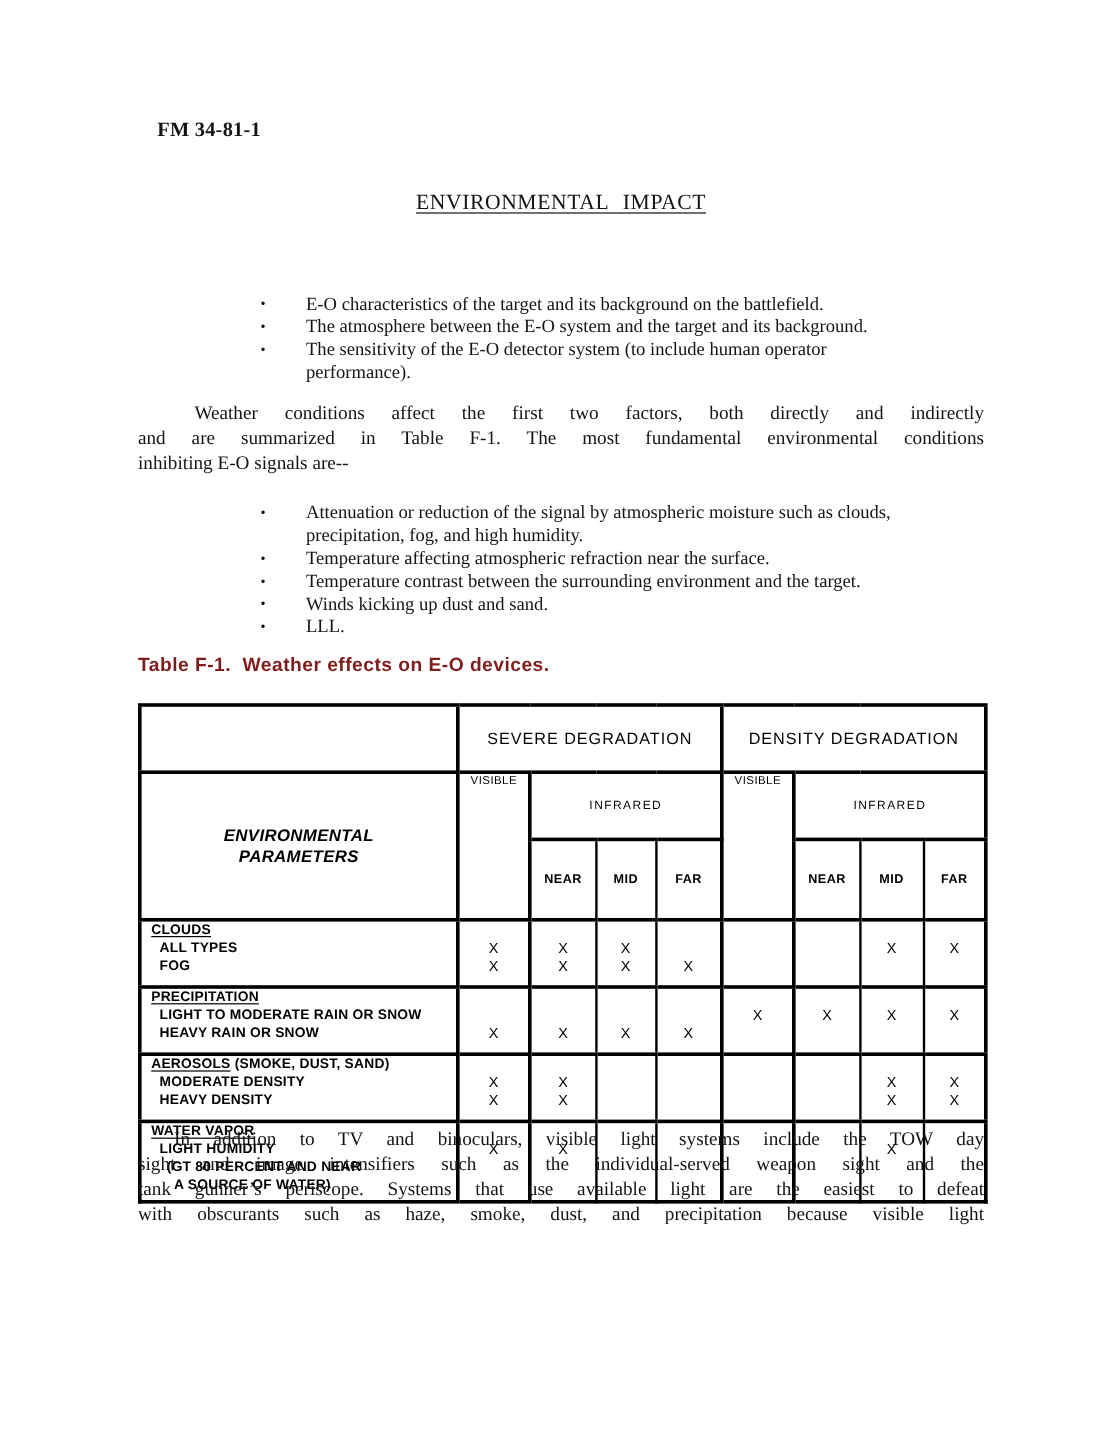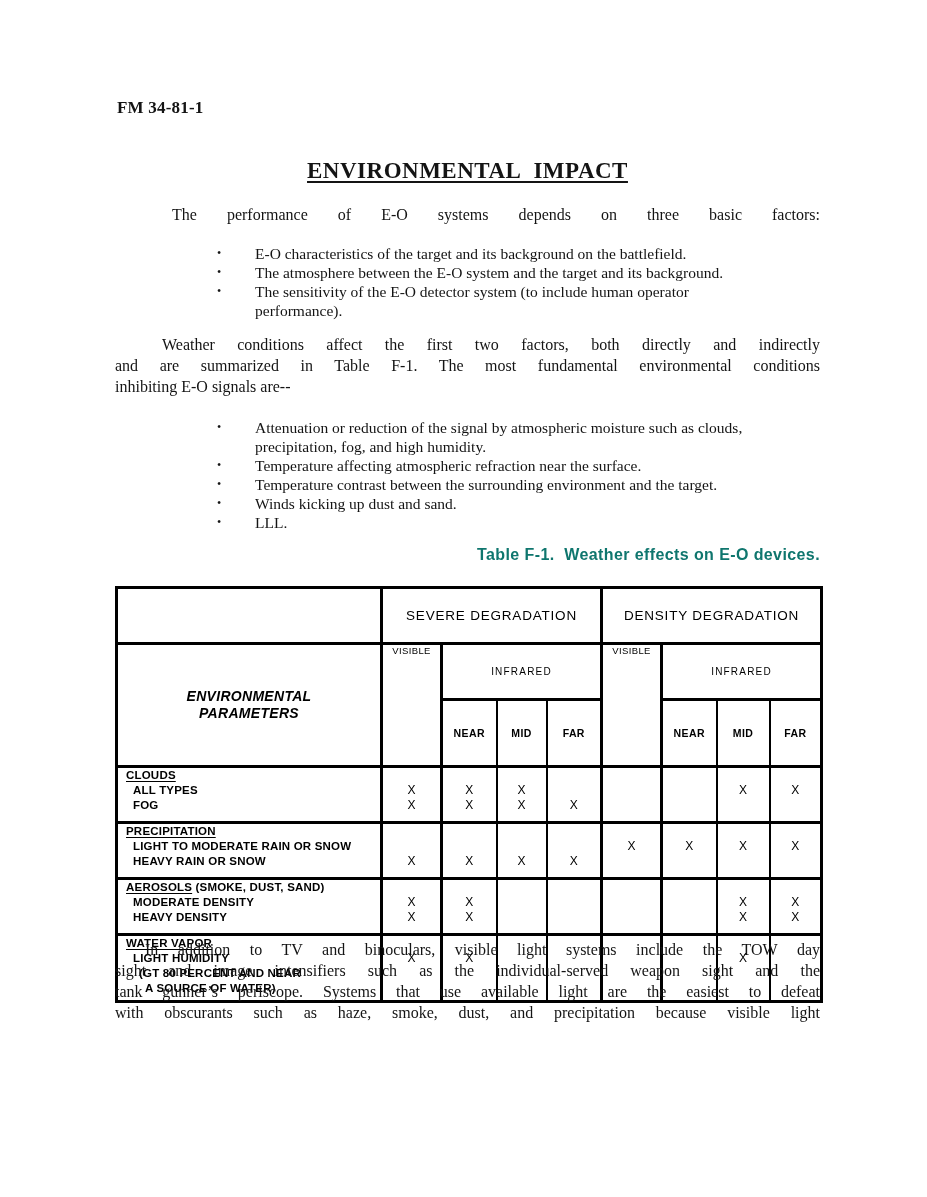--- a/index.html
+++ b/index.html
@@ -1,34 +1,34 @@
 <!DOCTYPE html>
 <html><head>
 <meta charset="utf-8">
 <style>
   html,body{margin:0;padding:0;background:#ffffff;}
   .page{
     position:relative;width:927px;height:1197px;background:#ffffff;
     font-family:"Liberation Serif",serif;color:#141414;overflow:hidden;
   }
-  .fm-number{position:absolute;left:117px;top:98px;font-size:17px;font-weight:bold;letter-spacing:0.2px;}
-  .heading{position:absolute;left:115px;top:158px;width:705px;text-align:center;font-size:23px;letter-spacing:0.5px;word-spacing:7px;font-weight:bold;}
+  .fm-number{position:absolute;left:131px;top:98px;font-size:17px;font-weight:bold;letter-spacing:0.2px;}
+  .heading{position:absolute;left:115px;top:158px;width:705px;text-align:center;font-size:18px;letter-spacing:0.5px;word-spacing:7px;}
   .heading span{text-decoration:underline;text-underline-offset:3px;}
   .para{position:absolute;left:115px;width:705px;font-size:16px;line-height:21px;}
   .para > .tline:first-child{padding-left:var(--ind,0px);}
   .tline{min-height:21px;}
   .jline{text-align:justify;text-align-last:justify;}
   .bullets{position:absolute;left:115px;width:705px;font-size:15.5px;line-height:19px;}
   .bullet-item{display:flex;margin-left:102px;}
   .bullet-marker{flex:none;width:38px;font-size:12px;line-height:19px;}
   .bullet-text{flex:1;}
   .caption{
-    position:absolute;left:115px;top:546px;width:705px;text-align:right;
+    position:absolute;left:115px;top:546px;width:705px;text-align:left;
     font-family:"Liberation Sans",sans-serif;font-weight:bold;font-size:16px;
-    letter-spacing:0.4px;white-space:pre;color:#0f766e;
+    letter-spacing:0.4px;white-space:pre;color:#7f1d1d;
   }
   table.wtable{
     position:absolute;left:115px;top:586px;width:705px;
     border-collapse:collapse;table-layout:fixed;
     border:3px solid #000;font-family:"Liberation Sans",sans-serif;color:#000;padding-left:46px;
   }
   .wtable td{border:2px solid #000;padding:0;overflow:hidden;}
   .hr1{height:31px;}
   .hr2 td{border-top-width:3px;}
   .hr2{height:32px;}
@@ -56,23 +56,20 @@
 </style>
 </head>
 <body>
 
 <div class="page">
 
   <div class="fm-number">FM 34-81-1</div>
 
   <div class="heading"><span>ENVIRONMENTAL IMPACT</span></div>
 
-  <div class="para" style="top:204px; --ind:57px">
-      <div class="tline jline">The performance of E-O systems depends on three basic factors:</div>
-    </div>
 
   <div class="bullets" style="top:244px">
       <div class="bullet-item">
         <span class="bullet-marker">•</span>
         <div class="bullet-text">
           <div>E-O characteristics of the target and its background on the battlefield.</div>
         </div>
       </div>
       <div class="bullet-item">
         <span class="bullet-marker">•</span>

